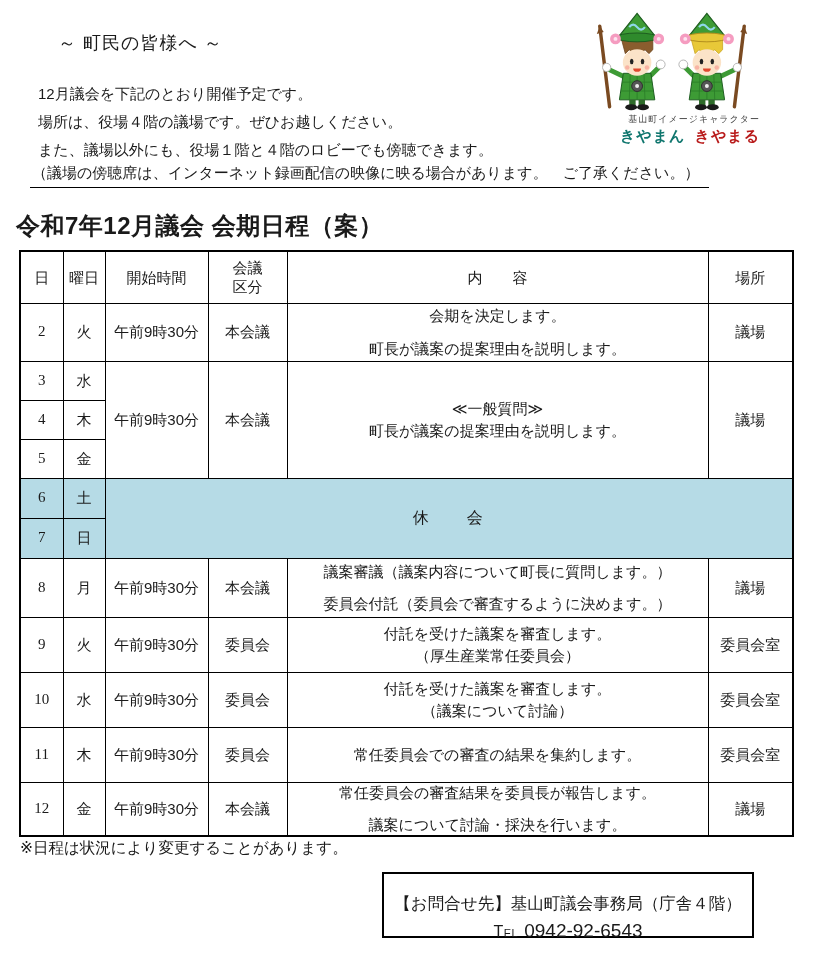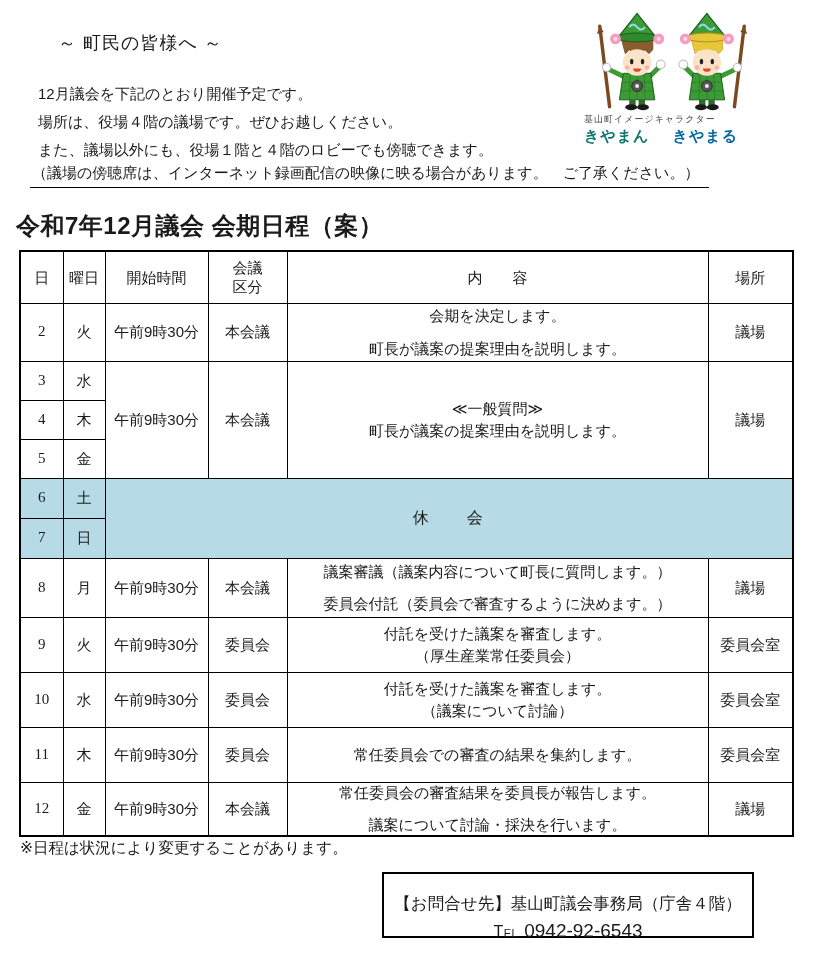--- a/index.html
+++ b/index.html
@@ -9,26 +9,26 @@
     overflow:hidden;
   }
   
   .greeting{position:absolute;left:58px;top:31px;font-size:18px;font-weight:normal;letter-spacing:1px;}
   .intro{position:absolute;left:38px;top:80px;font-size:15px;line-height:28px;}
   .recording-note{
     position:absolute;left:30px;top:164px;font-size:15px;
     border-bottom:1.5px solid #000;padding:0 10px 4px 2px;
   }
   
-  .mascot{position:absolute;left:584px;top:12px;width:176px;text-align:left;}
+  .mascot{position:absolute;left:584px;top:12px;width:176px;text-align:right;}
   .mascot svg{display:block;margin:0 auto;}
   .mascot-caption{font-size:9px;color:#444;letter-spacing:1px;margin-top:2px;}
   .mascot-names{margin-top:1px;font-size:15px;font-weight:bold;letter-spacing:1px;}
   .name-left{color:#0f766e;}
-  .name-right{color:#0369a1;margin-left:18px;}
+  .name-right{color:#b91c1c;margin-left:4px;}
   
   .doc-title{position:absolute;left:16px;top:210px;font-size:24px;font-weight:800;letter-spacing:0.5px;}
   
   table.schedule{
     position:absolute;left:19px;top:250px;border-collapse:collapse;table-layout:fixed;
     border:2px solid #000;font-size:15px;
   }
   table.schedule th,table.schedule td{
     border:1px solid #000;text-align:center;vertical-align:middle;
     padding:0;line-height:1.3;font-weight:normal;overflow:hidden;

